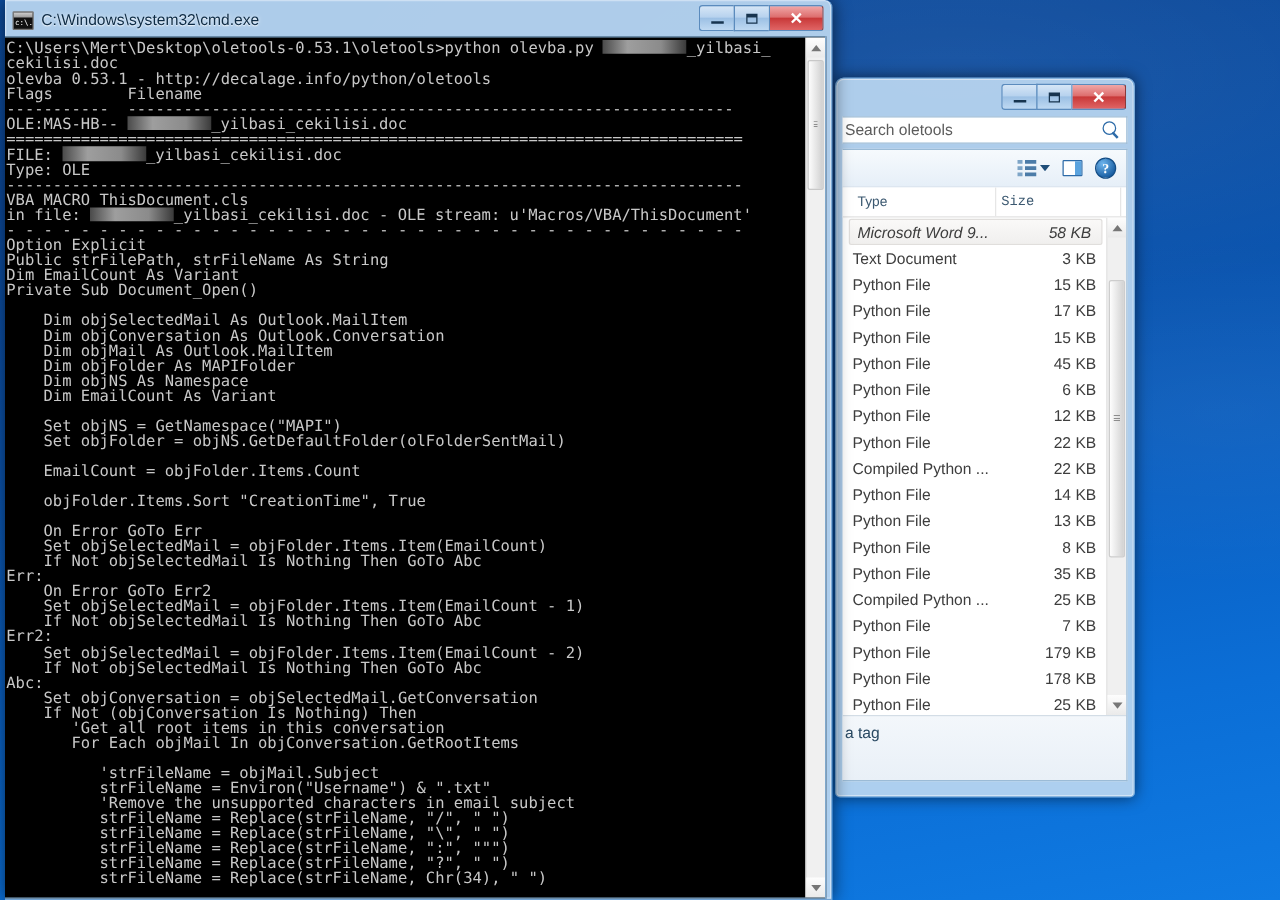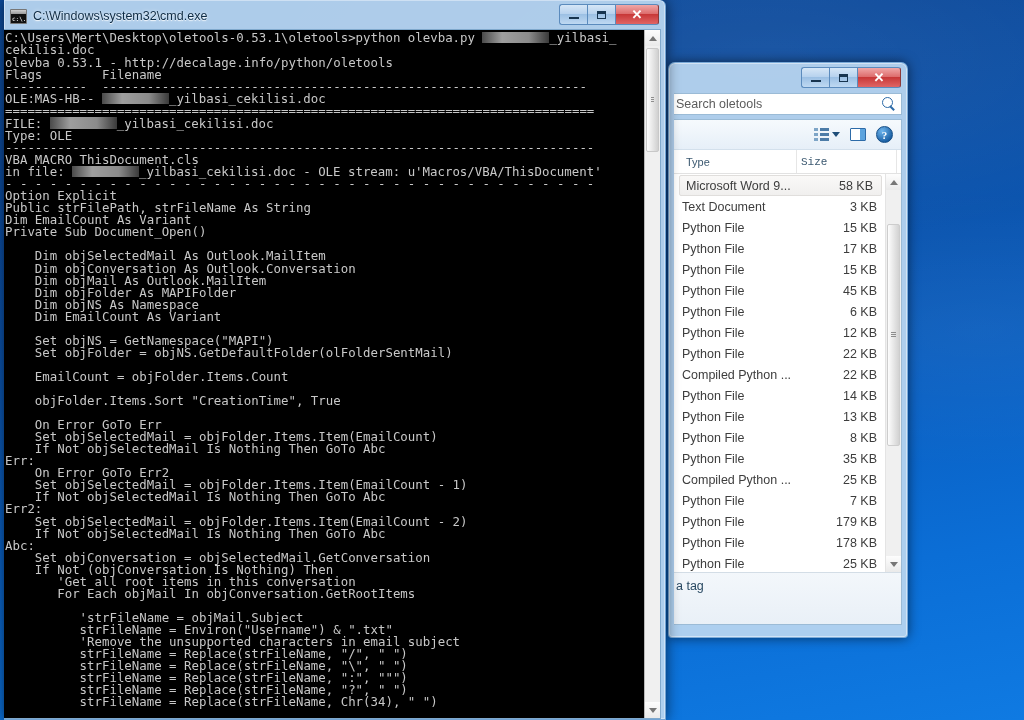--- a/index.html
+++ b/index.html
@@ -166,20 +166,21 @@
     display: flex; align-items: center;
     font-size: 12.5px; color: #3d3d3d;
     padding-left: 8px;
   }
   .exp-row.selected {
     background: linear-gradient(to bottom, #faf9f8, #f0efee);
     border: 1px solid #e0dedc;
     border-radius: 2px;
     margin: 0 3px 0 5px;
     padding-left: 6px;
+    font-style: italic;
   }
   .exp-row .c-type {
     width: 119px;
     white-space: nowrap; overflow: hidden; text-overflow: ellipsis;
   }
   .exp-row .c-size {
     width: 98px;
     text-align: right; padding-right: 8px;
   }
   

